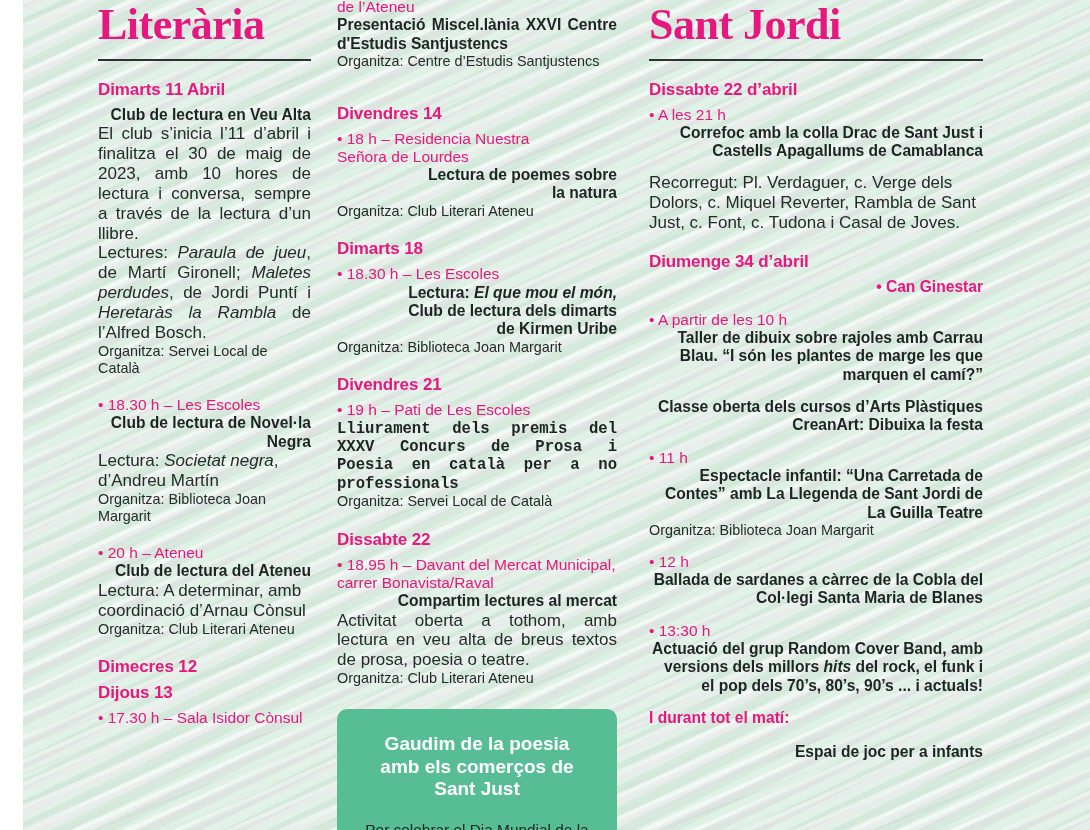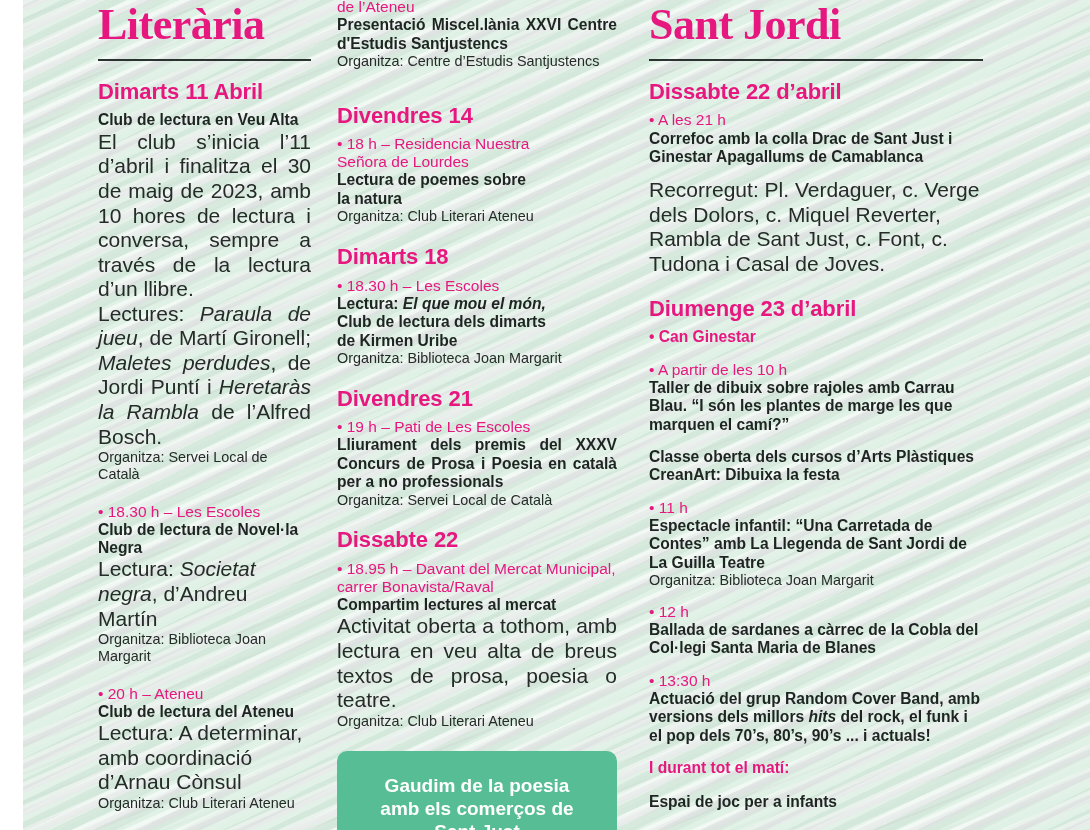--- a/index.html
+++ b/index.html
@@ -86,43 +86,44 @@
   .brand.clipped-top { margin-top: -36px; }
   .rule {
     height: 2px;
     background: #2b3330;
     margin-top: 13px;
     margin-bottom: 19px;
   }
   .daytitle {
     color: #e6177e;
     font-weight: bold;
-    font-size: 22px;
+    font-size: 17px;
     line-height: 1.12;
     margin: 0 0 7px 0;
     letter-spacing: -0.1px;
   }
   .place {
     color: #e6177e;
     font-size: 15.5px;
     line-height: 1.17;
     margin: 0;
     font-weight: 400;
   }
   .ttl {
     color: #1d2421;
     font-weight: bold;
     font-size: 15.6px;
     line-height: 1.18;
     margin: 0;
+    text-align: right;
   }
   .ttl em { font-style: italic; }
   .body {
     color: #252b28;
-    font-size: 21px;
+    font-size: 17px;
     line-height: 1.17;
     margin: 0;
     text-align: justify;
   }
   .body.nojust { text-align: left; }
   .body em { font-style: italic; }
   .org {
     color: #252b28;
     font-size: 14.4px;
     line-height: 1.16;
@@ -233,21 +234,21 @@
         <p class="place">• 18.30 h – Les Escoles</p>
         <p class="ttl"><span>Lectura: </span><em>El que mou el món,</em></p>
         <p class="ttl">Club de lectura dels dimarts</p>
         <p class="ttl">de Kirmen Uribe</p>
         <p class="org">Organitza: Biblioteca Joan Margarit</p>
       </div>
 
       <div class="daytitle">Divendres 21</div>
       <div class="ev">
         <p class="place">• 19 h – Pati de Les Escoles</p>
-        <p class="ttl" style="text-align:justify;">Lliurament dels premis del XXXV Concurs de Prosa i Poesia en català per a no professionals</p>
+        <p class="ttl" style="text-align:justify;font-family:Liberation Mono, monospace;">Lliurament dels premis del XXXV Concurs de Prosa i Poesia en català per a no professionals</p>
         <p class="org">Organitza: Servei Local de Català</p>
       </div>
 
       <div class="daytitle">Dissabte 22</div>
       <div class="ev tight">
         <p class="place">• 18.95 h – Davant del Mercat Municipal,</p>
         <p class="place">carrer Bonavista/Raval</p>
         <p class="ttl">Compartim lectures al mercat</p>
         <p class="body">Activitat oberta a tothom, amb lectura en veu alta de breus textos de prosa, poesia o teatre.</p>
         <p class="org">Organitza: Club Literari Ateneu</p>
@@ -261,26 +262,26 @@
 
     <div class="col col-3">
 
       <h1 class="brand clipped-top">Diada de
 Sant Jordi</h1>
       <div class="rule"></div>
 
       <div class="daytitle">Dissabte 22 d’abril</div>
       <div class="ev">
         <p class="place">• A les 21 h</p>
-        <p class="ttl">Correfoc amb la colla Drac de Sant Just i Ginestar Apagallums de Camablanca</p>
+        <p class="ttl">Correfoc amb la colla Drac de Sant Just i Castells Apagallums de Camablanca</p>
         <div style="height:12px"></div>
         <p class="body nojust">Recorregut:  Pl. Verdaguer, c. Verge dels Dolors, c. Miquel Reverter, Rambla de Sant Just, c. Font, c. Tudona i Casal de Joves.</p>
       </div>
 
-      <div class="daytitle">Diumenge 23 d’abril</div>
+      <div class="daytitle">Diumenge 34 d’abril</div>
 
       <div class="ev tight">
         <p class="ttl" style="color:#e6177e;">• Can Ginestar</p>
       </div>
 
       <div class="ev tight">
         <p class="place"> • A partir de les 10 h</p>
         <p class="ttl">Taller de dibuix sobre rajoles amb Carrau Blau. “I són les plantes de marge les que marquen el camí?”</p>
       </div>
 

